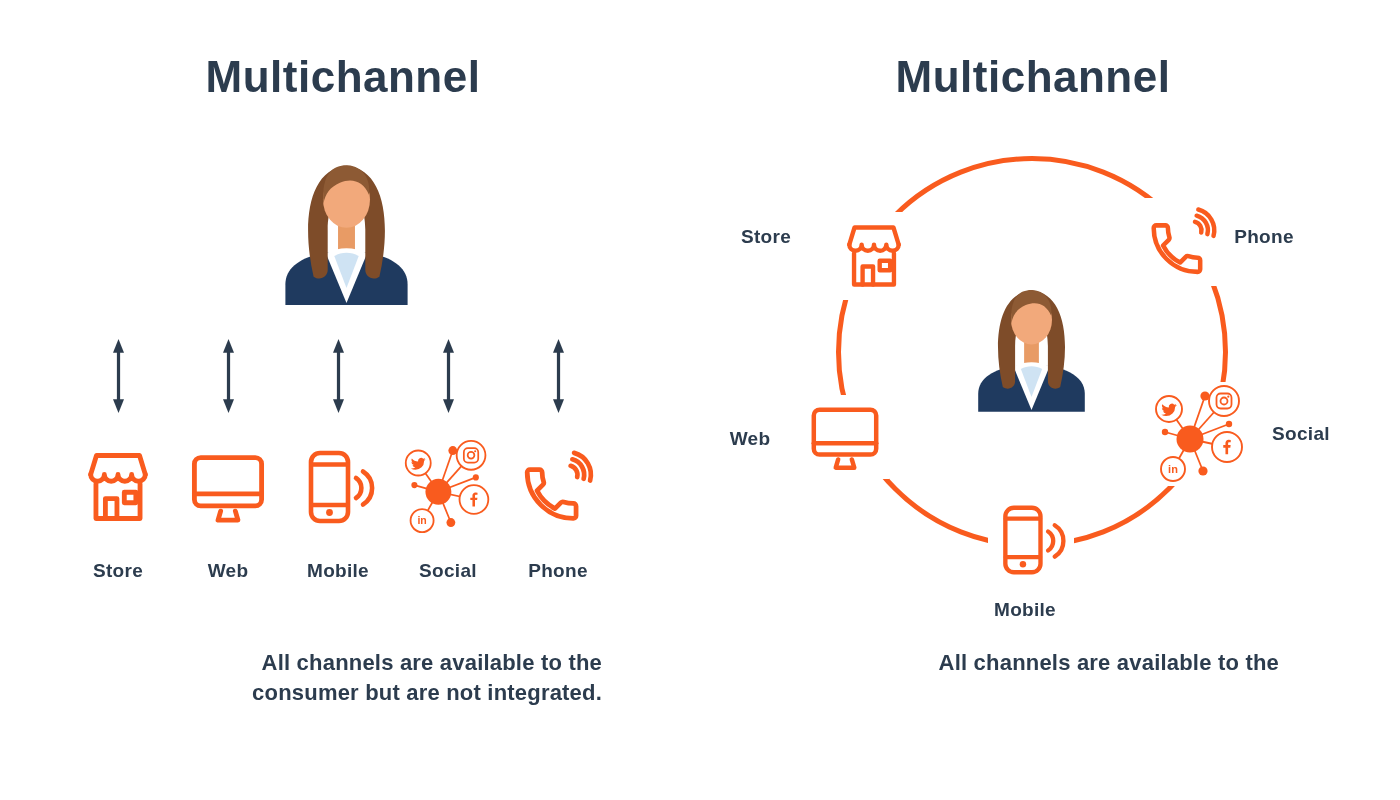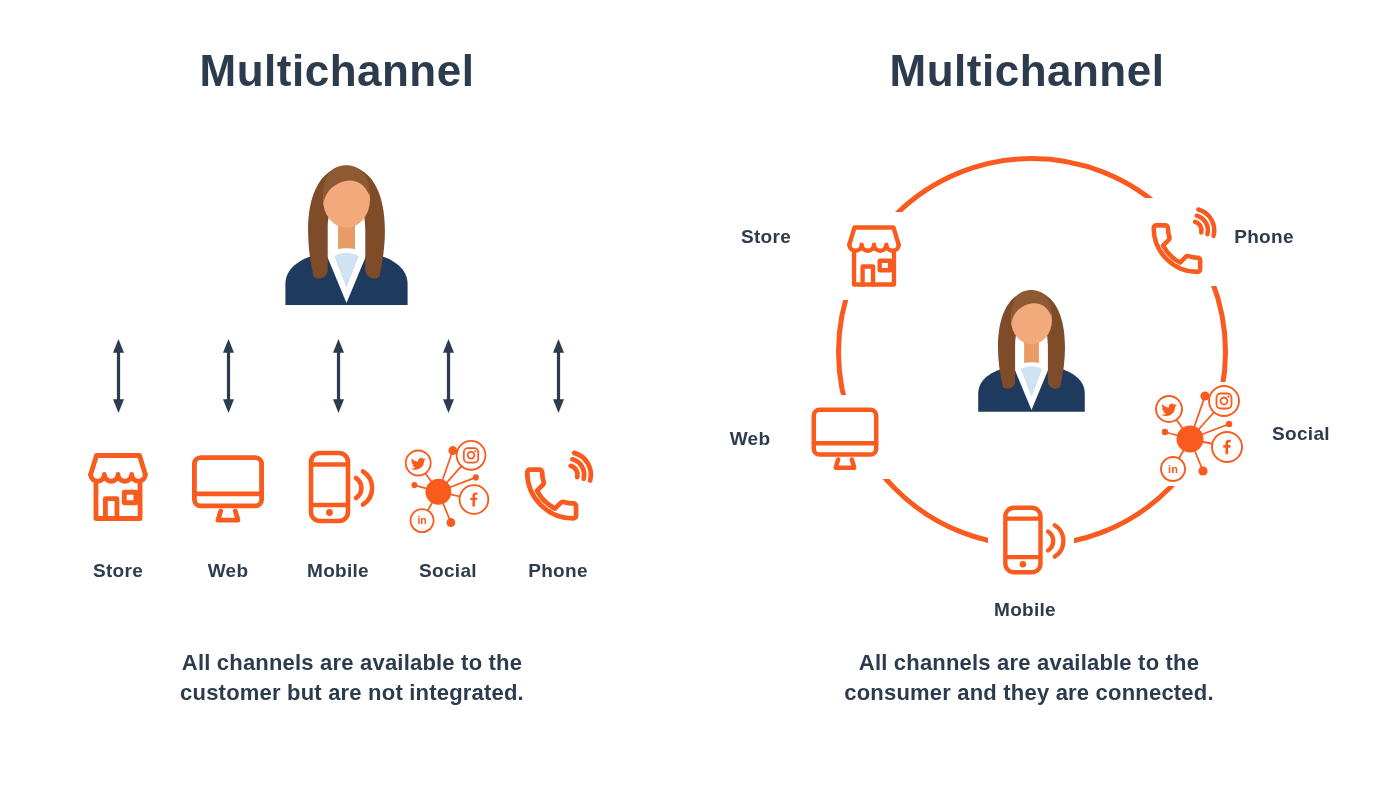--- a/index.html
+++ b/index.html
@@ -5,39 +5,39 @@
   :root{
     --orange:#F95B1E;
     --navy:#2C3C4E;
   }
   html,body{margin:0;padding:0;background:#fff;}
   .canvas{
     position:relative;width:1400px;height:800px;background:#fff;overflow:hidden;
     font-family:"Liberation Sans", sans-serif;color:var(--navy);
   }
   .title{
-    position:absolute;top:46px;width:500px;margin:0;text-align:center;
+    position:absolute;top:46px;width:500px;margin:6px;text-align:center;
     font-size:44px;font-weight:700;letter-spacing:.5px;color:var(--navy);
   }
   .title.left{left:87px;}
   .title.right{left:777px;}
 
   
   .col{position:absolute;top:336px;width:120px;text-align:center;}
   .arrow-svg{display:block;margin:0 auto;width:19px;height:80px;color:var(--navy);}
   .icon-box{height:90px;margin-top:26px;display:flex;align-items:center;justify-content:center;}
   .icon-box svg{color:var(--orange);}
   .clabel{margin-top:28px;font-size:19px;font-weight:700;letter-spacing:.3px;color:var(--navy);}
 
   .avatar-left{position:absolute;left:276px;top:145px;width:141px;height:160px;}
   .avatar-right{position:absolute;left:970px;top:272px;width:123px;height:140px;z-index:5;}
   .avatar-left svg,.avatar-right svg{width:100%;height:100%;display:block;}
 
   .caption{
-    position:absolute;top:648px;width:500px;margin:0;text-align:center;
+    position:absolute;top:648px;width:500px;margin:0;text-align:right;
     font-size:22px;font-weight:700;line-height:30px;letter-spacing:.2px;color:var(--navy);
   }
   .caption.left{left:102px;}
   .caption.right{left:779px;}
 
   
   .ring{
     position:absolute;left:836px;top:156px;width:392px;height:392px;
     border:5px solid var(--orange);border-radius:50%;box-sizing:border-box;z-index:1;
   }
@@ -212,21 +212,21 @@
       <div class="icon-box">
           <svg width="82" height="82">
             <use href="#sym-phone"></use>
           </svg>
         </div>
       <div class="clabel">Phone</div>
     </div>
 
     <p class="caption left">
       <span>All channels are available to the</span><br>
-      <span>customer but are not integrated.</span>
+      <span>consumer but are not integrated.</span>
     </p>
   </section>
 
   <section>
     <h1 class="title right">Multichannel</h1>
 
     <div class="ring"></div>
 
     <div class="avatar avatar-right">
       <svg>
@@ -261,16 +261,15 @@
     </div>
 
     <div class="nlabel" style="left:766px;top:237px">Store</div>
     <div class="nlabel" style="left:1264px;top:237px">Phone</div>
     <div class="nlabel" style="left:750px;top:439px">Web</div>
     <div class="nlabel" style="left:1301px;top:434px">Social</div>
     <div class="nlabel" style="left:1025px;top:610px">Mobile</div>
 
     <p class="caption right">
       <span>All channels are available to the</span><br>
-      <span>consumer and they are connected.</span>
     </p>
   </section>
 </div>
 
 </body></html>

